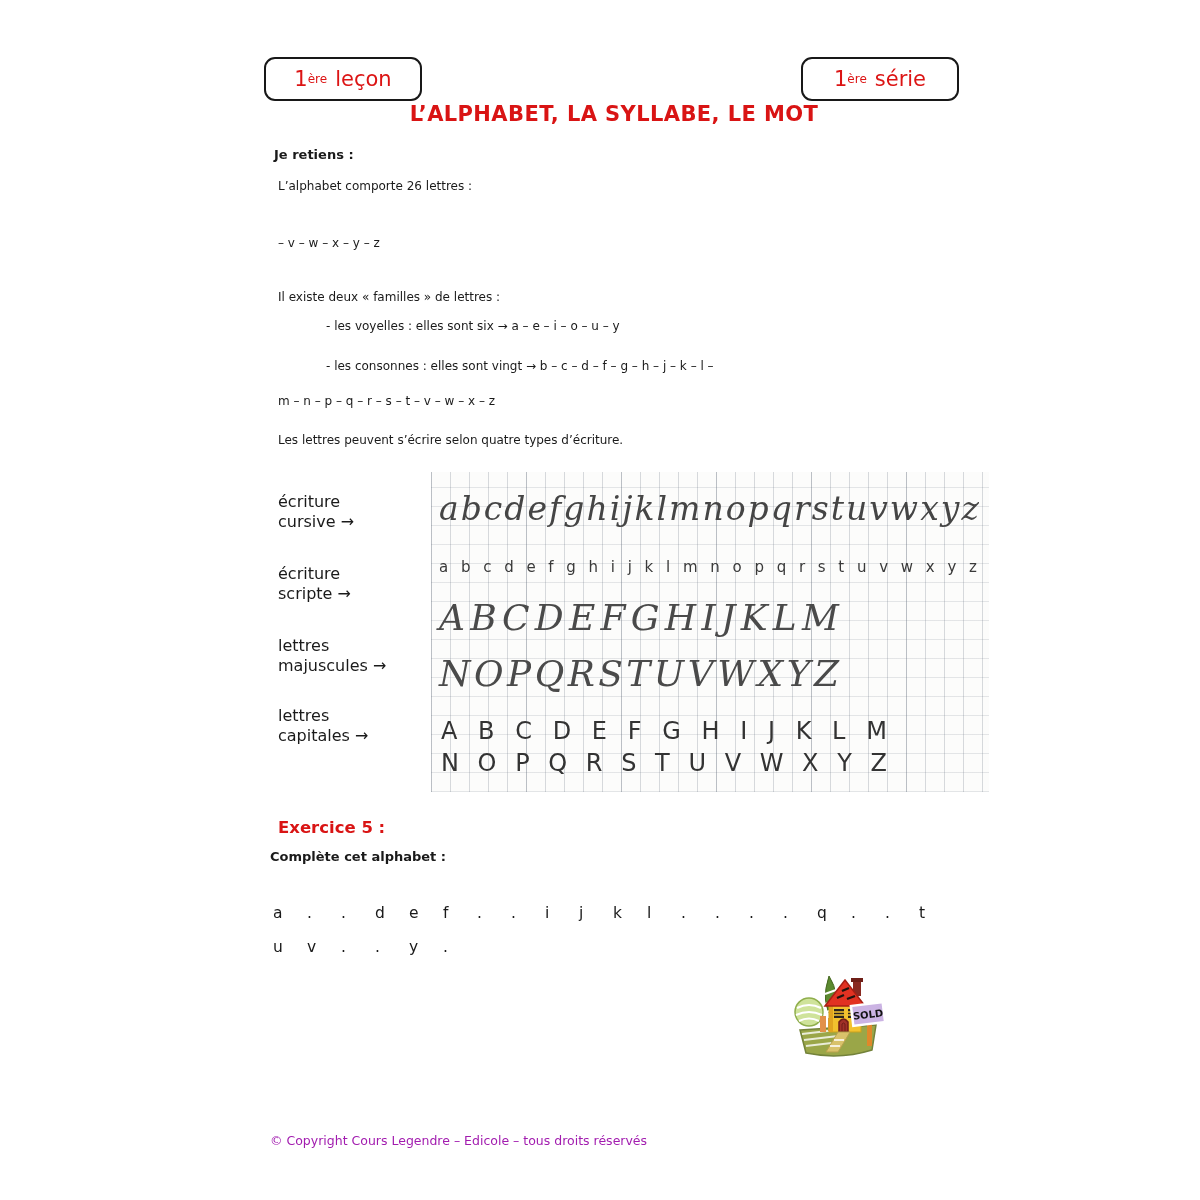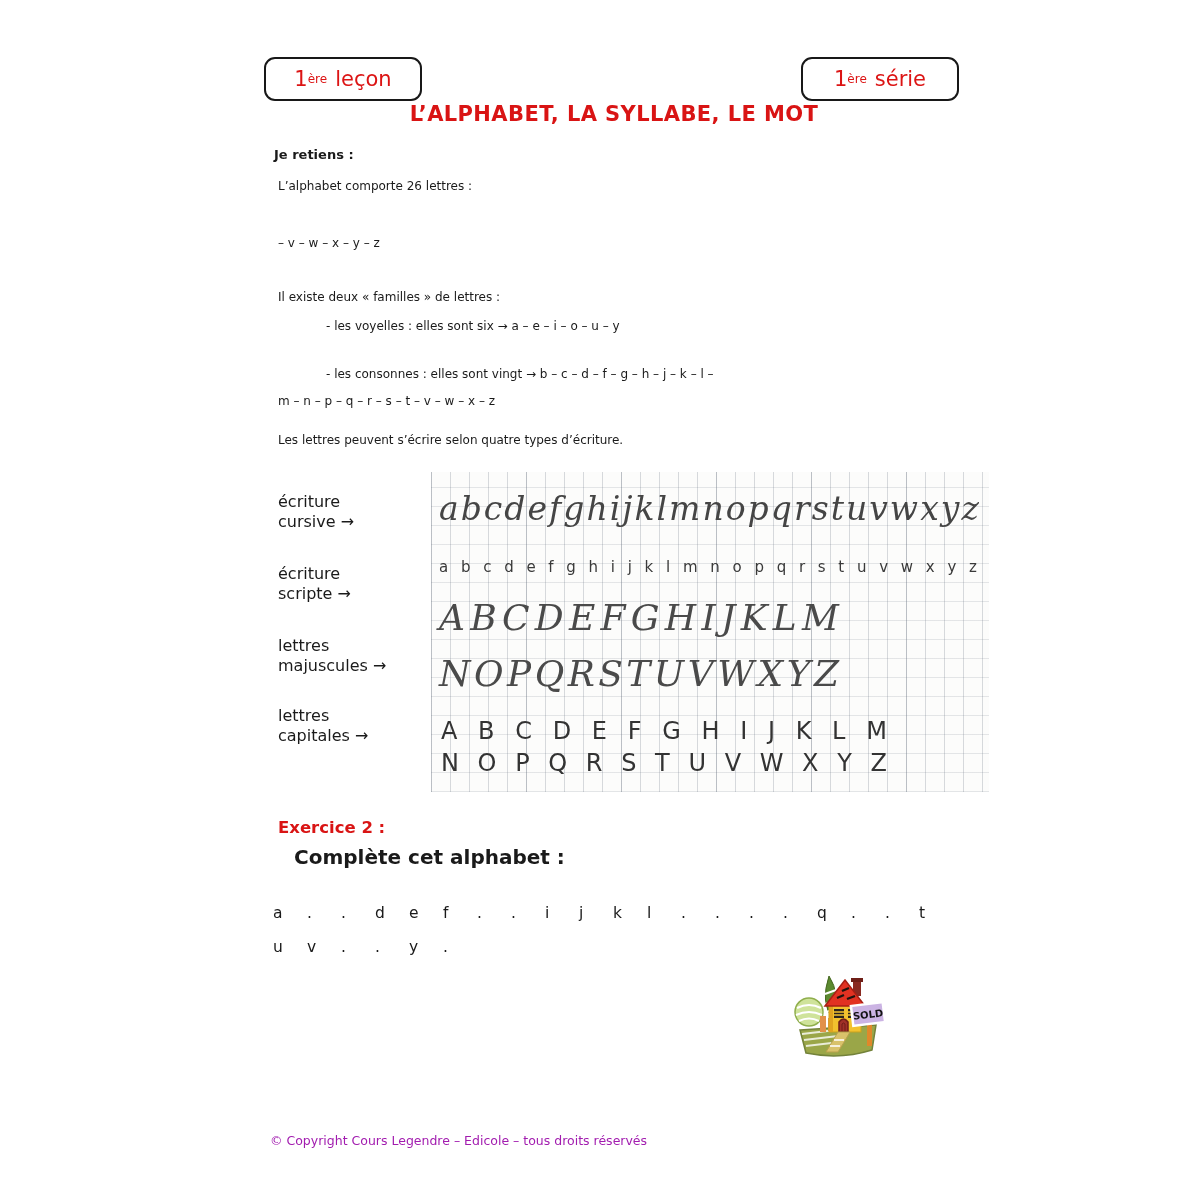--- a/index.html
+++ b/index.html
@@ -81,21 +81,21 @@
     <span class="lbl">série</span>
   </div>
 
   <div class="doc-title">L’ALPHABET, LA SYLLABE, LE MOT</div>
 
   <div class="txt bold" style="left:274px;top:145px;font-size:13px;">Je retiens :</div>
   <div class="txt" style="left:278px;top:176px;">L’alphabet comporte 26 lettres :</div>
   <div class="txt" style="left:278px;top:233px;">– v – w – x – y – z</div>
   <div class="txt" style="left:278px;top:287px;">Il existe deux « familles » de lettres :</div>
   <div class="txt" style="left:326px;top:316px;">- les voyelles : elles sont six → a – e – i – o – u – y</div>
-  <div class="txt" style="left:326px;top:364px;">- les consonnes : elles sont vingt → b – c – d – f – g – h – j – k – l –</div>
+  <div class="txt" style="left:326px;top:356px;">- les consonnes : elles sont vingt → b – c – d – f – g – h – j – k – l –</div>
   <div class="txt" style="left:278px;top:391px;text-align:right;">m – n – p – q – r – s – t – v – w – x – z</div>
   <div class="txt" style="left:278px;top:430px;text-align:right;">Les lettres peuvent s’écrire selon quatre types d’écriture.</div>
 
   <div class="wlabel" style="top:492px;">
     <div>écriture</div>
     <div>cursive →</div>
   </div>
   <div class="wlabel" style="top:564px;">
     <div>écriture</div>
     <div>scripte →</div>
@@ -221,22 +221,22 @@
         <span>T</span>
         <span>U</span>
         <span>V</span>
         <span>W</span>
         <span>X</span>
         <span>Y</span>
         <span>Z</span>
       </div>
   </div>
 
-  <div class="txt bold red" style="left:278px;top:818px;font-size:16.5px;">Exercice 2 :</div>
-  <div class="txt bold" style="left:294px;top:847px;font-size:20px;">Complète cet alphabet :</div>
+  <div class="txt bold red" style="left:278px;top:818px;font-size:16.5px;">Exercice 5 :</div>
+  <div class="txt bold" style="left:270px;top:847px;font-size:13px;">Complète cet alphabet :</div>
   <div class="ex-row" style="top:903px;">
       <span>a</span>
       <span>.</span>
       <span>.</span>
       <span>d</span>
       <span>e</span>
       <span>f</span>
       <span>.</span>
       <span>.</span>
       <span>i</span>

